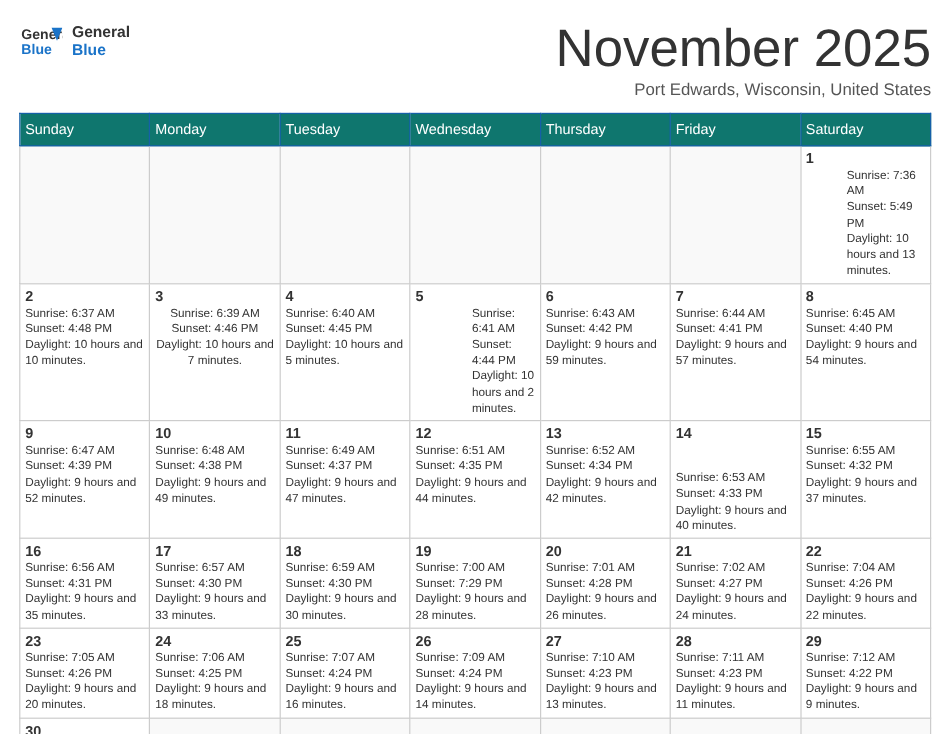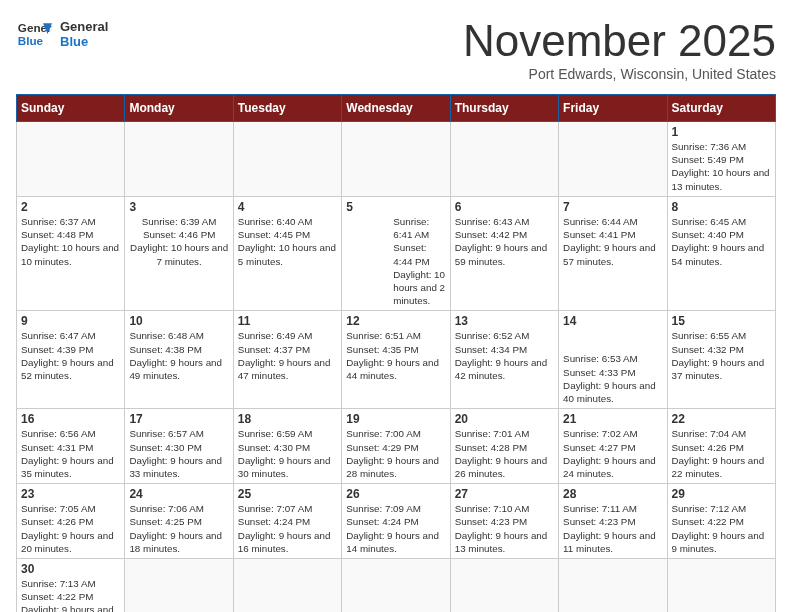--- a/index.html
+++ b/index.html
@@ -37,24 +37,24 @@
       font-size: 14px;
       color: #555;
       padding-left: 47px;
     }
     .calendar {
       width: 100%;
       border-collapse: collapse;
       border: 1px solid #ccc;
     }
     .calendar th {
-      background: #7f1d1d;
+      background: #0f766e;
       color: #fff;
       font-size: 12px;
-      font-weight: bold;
+      font-weight: normal;
       padding: 6px 4px;
       text-align: left;
       border: 1px solid #1560a8;
     }
     .calendar td {
       border: 1px solid #ccc;
       vertical-align: top;
       padding: 3px 4px;
       width: calc(100% / 7);
       font-size: 10.5px;
@@ -116,21 +116,21 @@
   <tbody id="calendar-body">
   <tr>
         <td class="empty"></td>
         <td class="empty"></td>
         <td class="empty"></td>
         <td class="empty"></td>
         <td class="empty"></td>
         <td class="empty"></td>
         <td>
           <span class="day-num">1</span>
-          <div class="day-info" style="white-space: pre-line;">Sunrise: 7:36 AM
+          <div class="day-info" style="white-space: pre-line; margin-left: 34px;">Sunrise: 7:36 AM
 Sunset: 5:49 PM
 Daylight: 10 hours and 13 minutes.</div>
         </td>
       </tr>
       <tr>
         <td>
           <span class="day-num">2</span>
           <div class="day-info" style="white-space: pre-line;">Sunrise: 6:37 AM
 Sunset: 4:48 PM
 Daylight: 10 hours and 10 minutes.</div>
@@ -231,21 +231,21 @@
         </td>
         <td>
           <span class="day-num">18</span>
           <div class="day-info" style="white-space: pre-line;">Sunrise: 6:59 AM
 Sunset: 4:30 PM
 Daylight: 9 hours and 30 minutes.</div>
         </td>
         <td>
           <span class="day-num">19</span>
           <div class="day-info" style="white-space: pre-line;">Sunrise: 7:00 AM
-Sunset: 4:29 PM
+Sunset: 7:29 PM
 Daylight: 9 hours and 28 minutes.</div>
         </td>
         <td>
           <span class="day-num">20</span>
           <div class="day-info" style="white-space: pre-line;">Sunrise: 7:01 AM
 Sunset: 4:28 PM
 Daylight: 9 hours and 26 minutes.</div>
         </td>
         <td>
           <span class="day-num">21</span>

